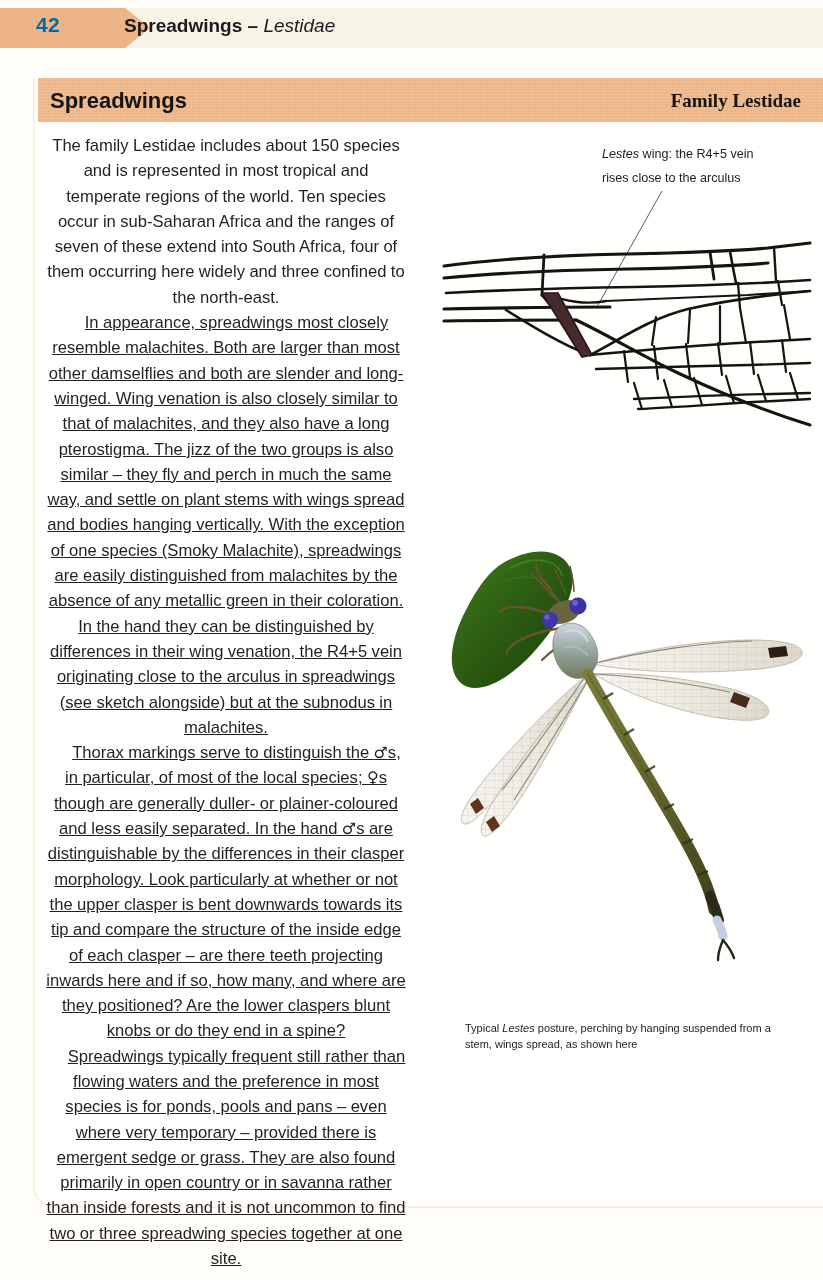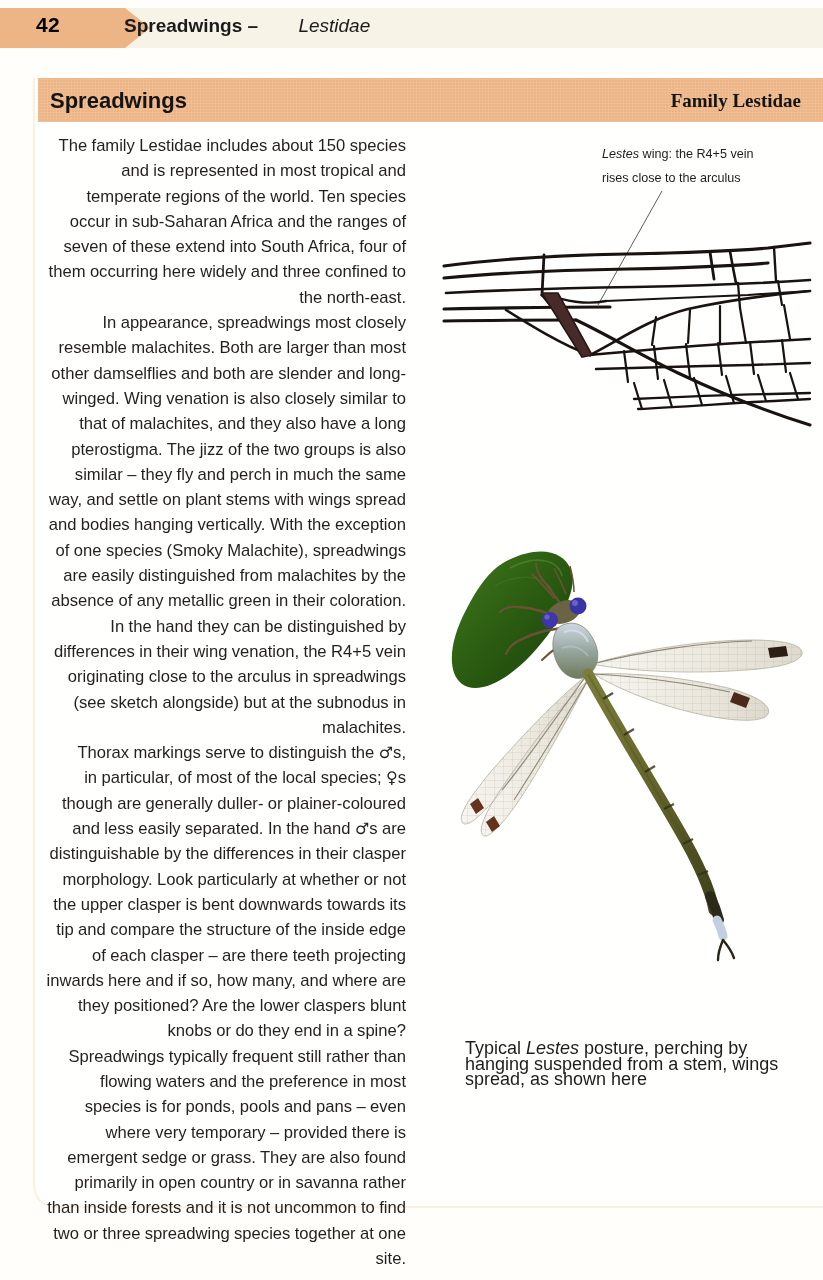--- a/index.html
+++ b/index.html
@@ -43,39 +43,38 @@
     background: #edb486;
     -webkit-clip-path: polygon(0 0, 125px 0, 150px 50%, 125px 100%, 0 100%);
     clip-path: polygon(0 0, 125px 0, 150px 50%, 125px 100%, 0 100%);
   }
   .page-number {
     position: absolute;
     left: 36px;
     top: 13px;
     font-size: 21px;
     font-weight: bold;
-    color: #000000;
+    color: #0369a1;
     letter-spacing: 0.2px;
   }
   .running-title {
     position: absolute;
     left: 124px;
     top: 15px;
     font-size: 19px;
     font-weight: bold;
     color: #1b1b1b;
     white-space: nowrap;
   }
   .running-title .dash {
     font-weight: bold;
   }
   .running-title .sci {
     font-style: italic;
     font-weight: normal;
-    margin-left: 35px;
   }
 
   
   .content-panel {
     position: absolute;
     left: 33px;
     top: 78px;
     width: 790px;
     height: 1130px;
     background: #fffffd;
@@ -119,25 +118,26 @@
     position: absolute;
     left: 46px;
     top: 133px;
     width: 360px;
   }
   .body-par {
     font-size: 16.6px;
     line-height: 25.3px;
     color: #231f1e;
     margin: 0;
-    text-align: right;
+    text-align: center;
     word-spacing: -0.2px;
   }
   .body-par.indent {
     text-indent: 21px;
+    text-decoration: underline;
   }
   .sym { font-family: "DejaVu Sans", sans-serif; font-size: 16px; }
 
   
   .right-column {
     position: absolute;
     left: 440px;
     top: 133px;
     width: 370px;
   }
@@ -174,23 +174,23 @@
     position: absolute;
     left: 0px;
     top: 395px;
     width: 375px;
     height: 440px;
   }
 
   .photo-caption {
     position: absolute;
     left: 25px;
-    top: 908px;
+    top: 888px;
     width: 330px;
-    font-size: 18px;
+    font-size: 11px;
     line-height: 15.6px;
     color: #1d1d1d;
   }
   .photo-caption .sci { font-style: italic; }
 </style>
 </head>
 <body>
 
 <div class="page-sheet"></div>
 

